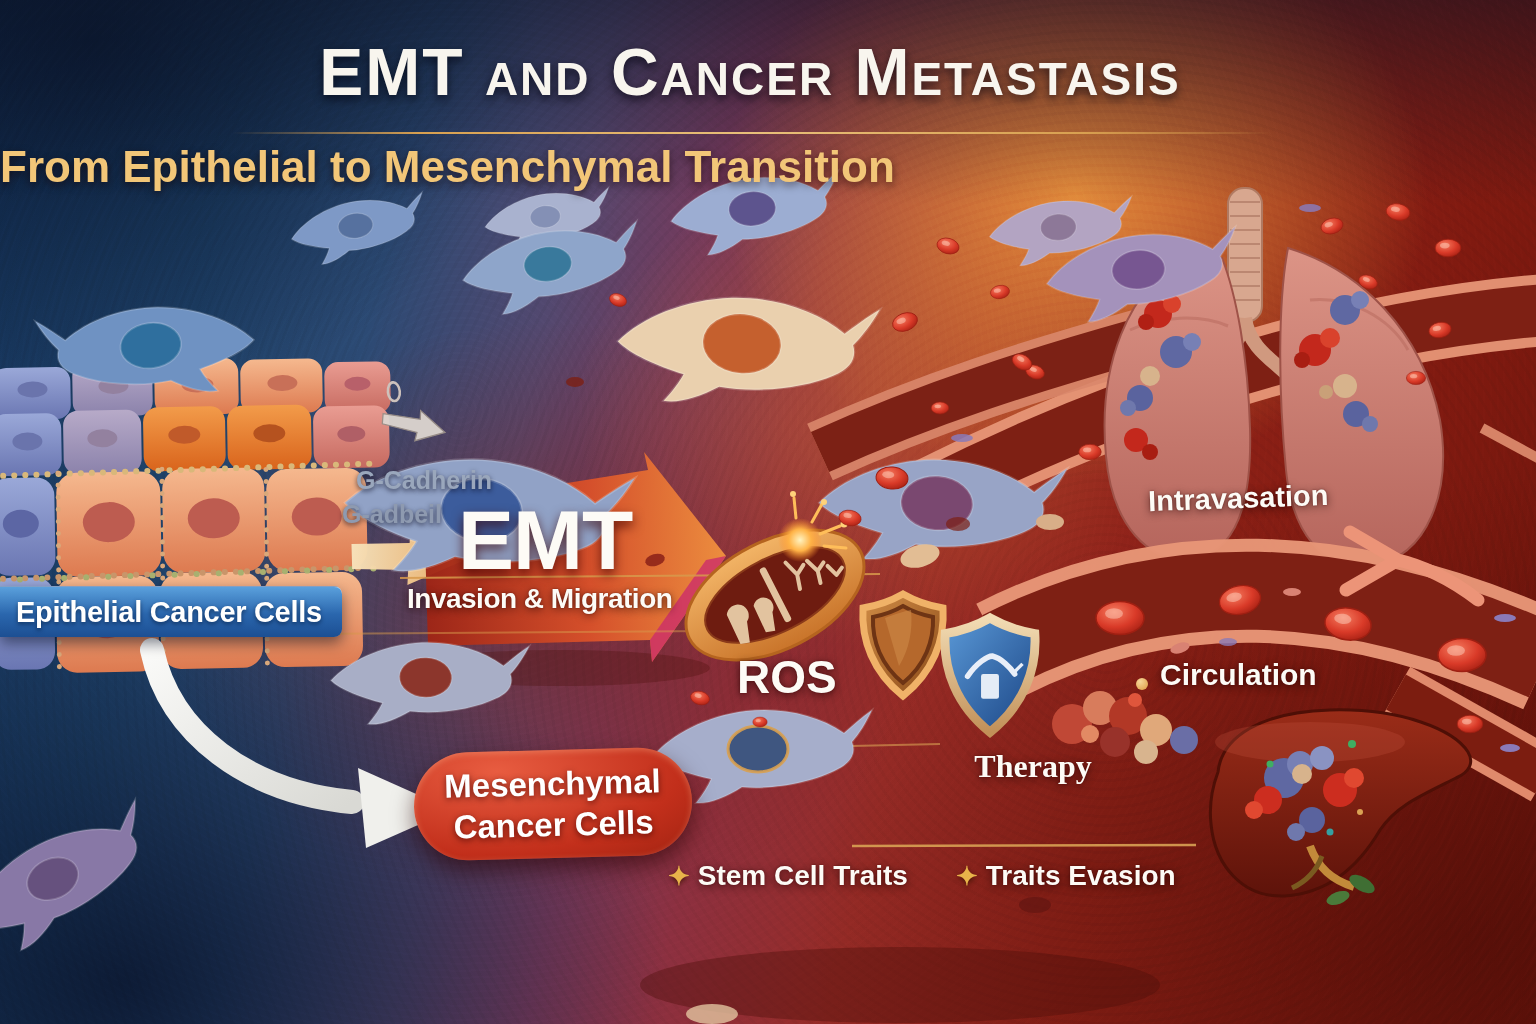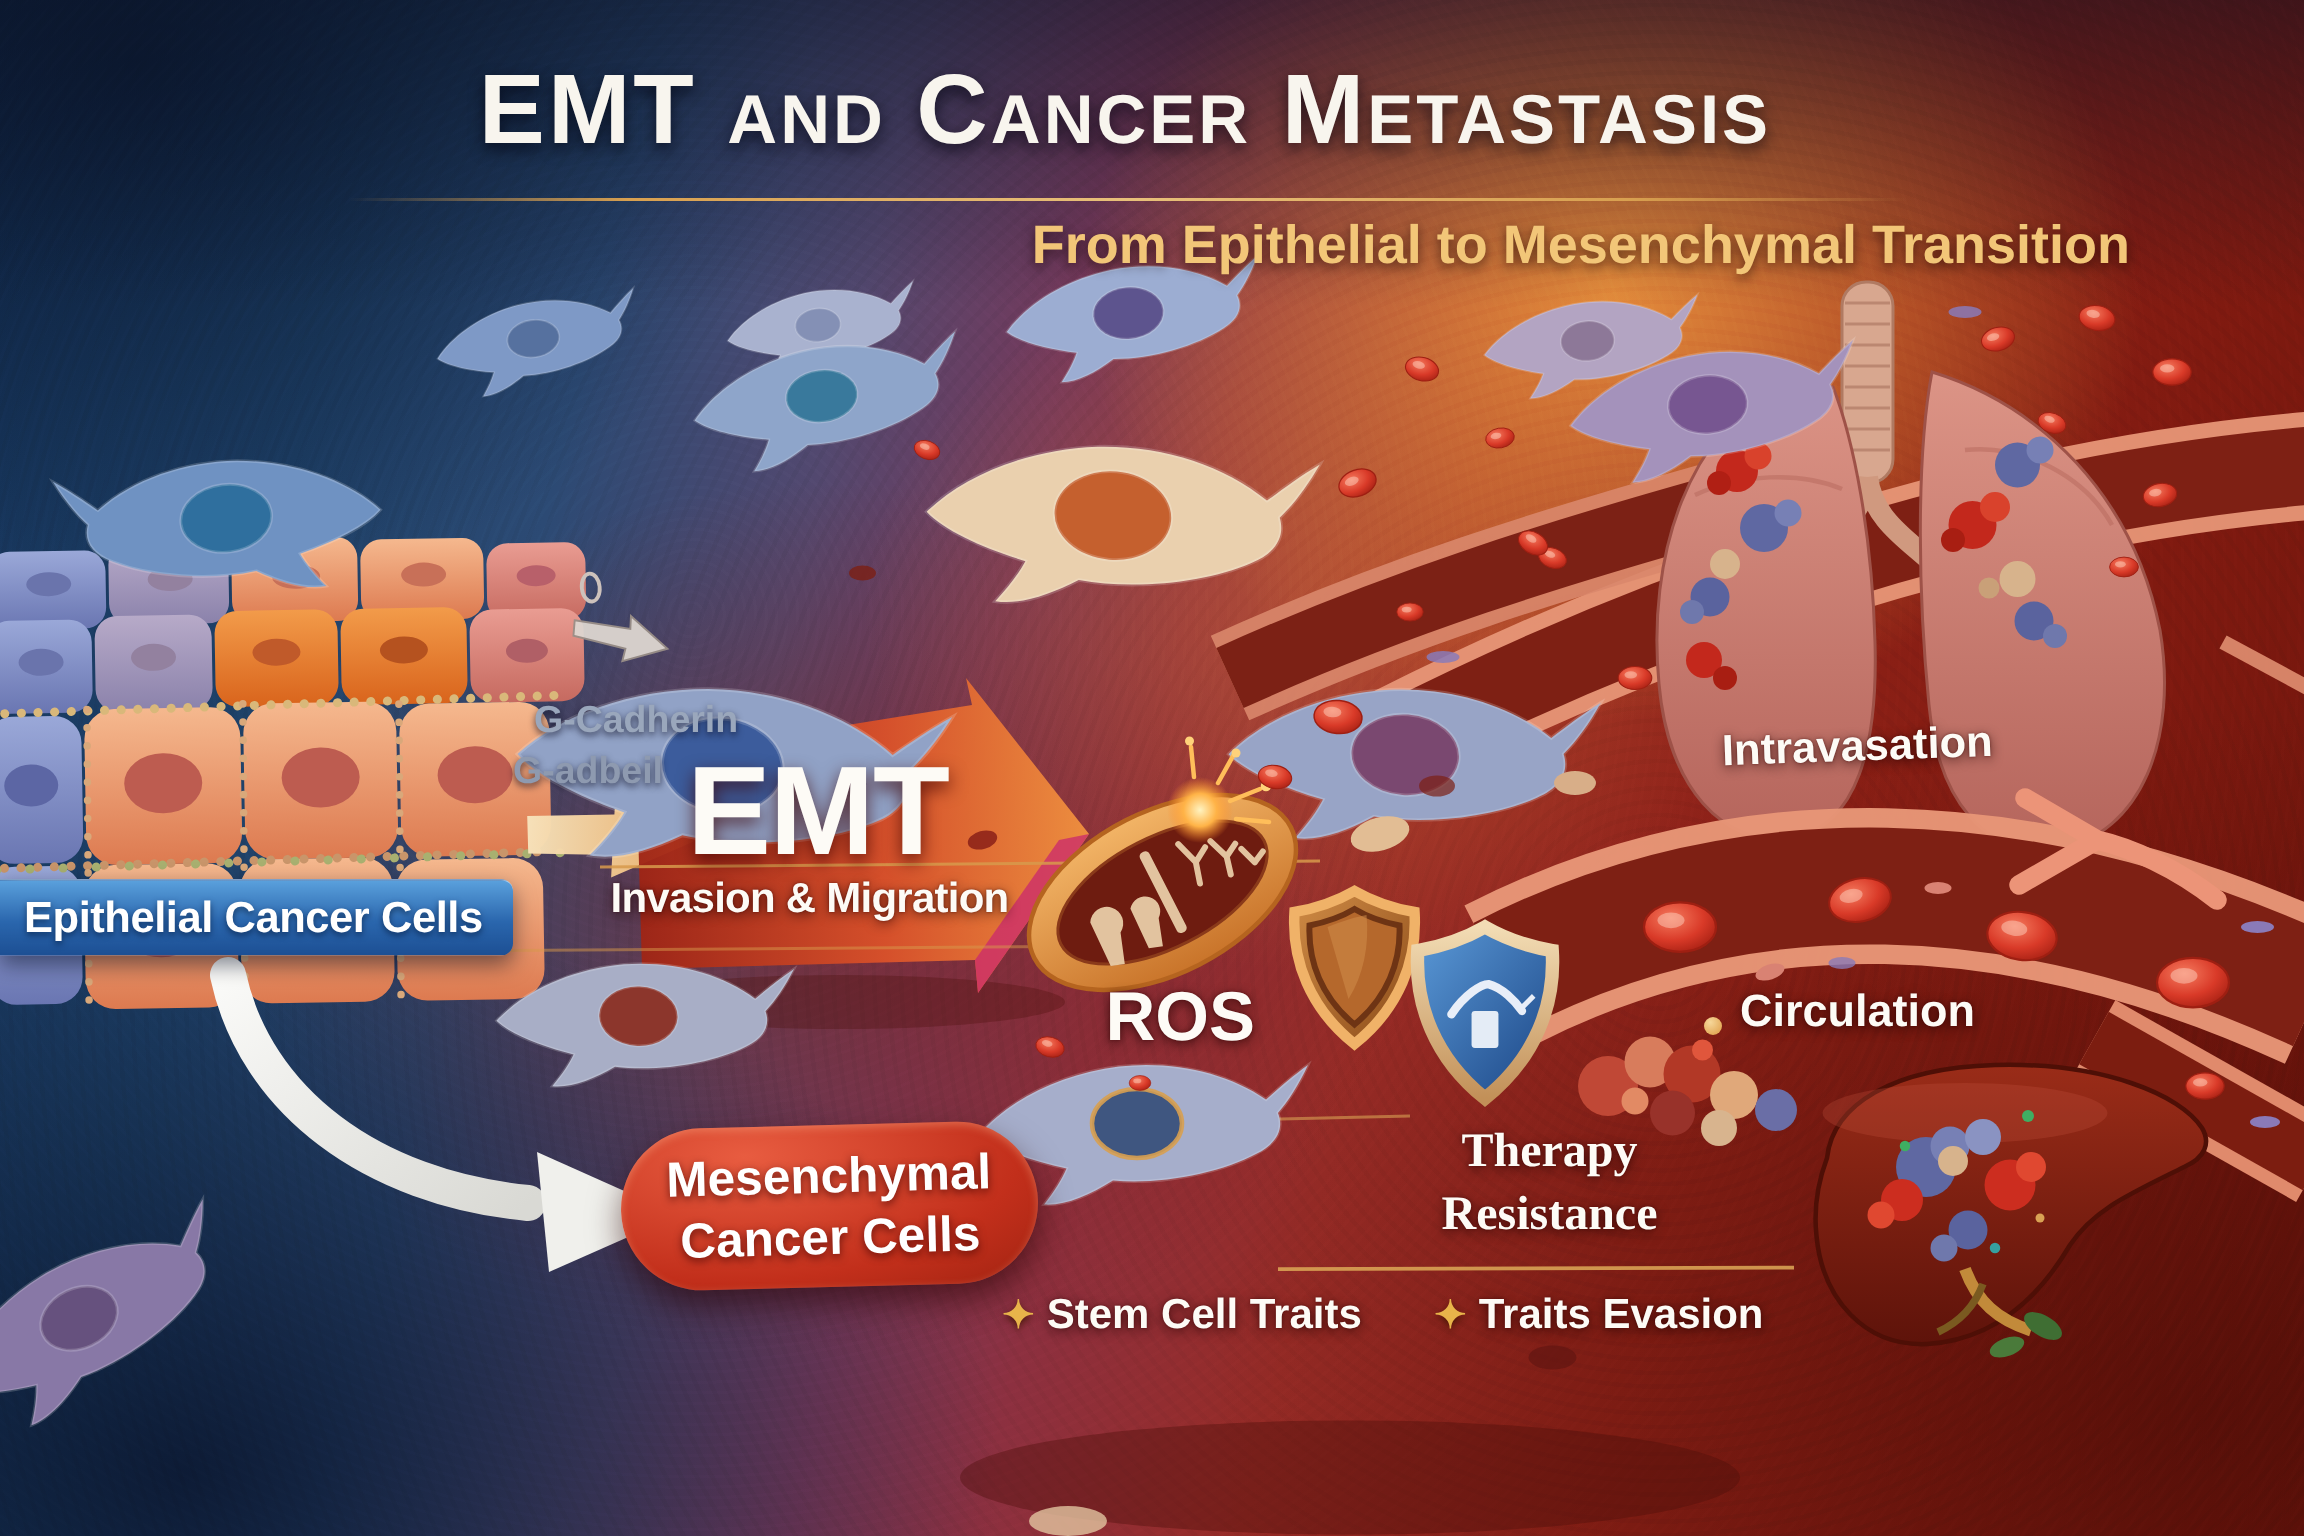--- a/index.html
+++ b/index.html
@@ -23,21 +23,21 @@
       repeating-radial-gradient(circle at 72% 62%, rgba(0,0,0,.06) 0 3px, transparent 3px 9px);
     mix-blend-mode:overlay;
   }
   .scene{position:absolute;inset:0;z-index:1;}
   .lbl{position:absolute;z-index:2;font-weight:700;color:#fdfbf6;
        text-shadow:0 2px 8px rgba(30,0,0,.65),0 0 2px rgba(60,0,0,.5);white-space:nowrap;}
   .title{left:0;top:34px;width:1436px;text-align:center;font-size:66px;letter-spacing:2px;
          font-variant:small-caps;color:#f8f5ee;text-shadow:0 4px 10px rgba(0,0,12,.65);padding-left:32px;}
   .title-divider{position:absolute;z-index:2;left:232px;top:132px;width:1040px;height:2px;
          background:linear-gradient(90deg,rgba(216,160,80,0),#d8a050 18%,#e8c07a 50%,#d8a050 82%,rgba(216,160,80,0));}
-  .subtitle{left:0;top:142px;width:1420px;text-align:right;font-size:36px;color:#f2c678;
+  .subtitle{left:0;top:142px;width:1420px;text-align:left;font-size:44px;color:#f2c678;
          text-shadow:0 3px 8px rgba(20,0,0,.6);}
   .banner-epithelial{position:absolute;z-index:2;left:0;top:586px;height:50px;padding:0 20px 0 16px;
          display:flex;align-items:center;font-weight:700;font-size:29px;letter-spacing:-.3px;color:#fff;
          background:linear-gradient(180deg,#5aa0dc,#2a66ad 55%,#1c4f93);
          border-radius:0 8px 8px 0;box-shadow:0 6px 14px rgba(0,10,30,.5);
          border-top:1px solid rgba(255,255,255,.45);text-shadow:0 2px 4px rgba(0,20,50,.6);}
   .banner-mesenchymal{position:absolute;z-index:2;left:414px;top:750px;width:278px;height:108px;
          border-radius:54px;display:flex;flex-direction:column;align-items:center;justify-content:center;
          background:radial-gradient(120% 140% at 30% 18%,#e85c40,#c22f1b 55%,#8e1c0c);
          box-shadow:0 10px 22px rgba(40,0,0,.55), inset 0 2px 6px rgba(255,180,140,.4);
@@ -471,21 +471,20 @@
 
   <div class="lbl" style="left:737px;top:650px;font-size:46px;font-weight:800;">ROS</div>
 
   <div class="lbl" style="left:1148px;top:482px;font-size:29px;transform:rotate(-2deg);">Intravasation</div>
 
   <div class="dot"></div>
   <div class="lbl" style="left:1160px;top:658px;font-size:30px;">Circulation</div>
 
   <div class="lbl therapy-box">
     <div>Therapy</div>
-    <div>Resistance</div>
   </div>
 
   <div class="banner-mesenchymal">
     <div>Mesenchymal</div>
     <div>Cancer Cells</div>
   </div>
 
   <div class="lbl" style="left:668px;top:860px;font-size:28px;">
     <span class="star">✦</span><span>Stem Cell Traits</span>
   </div>

